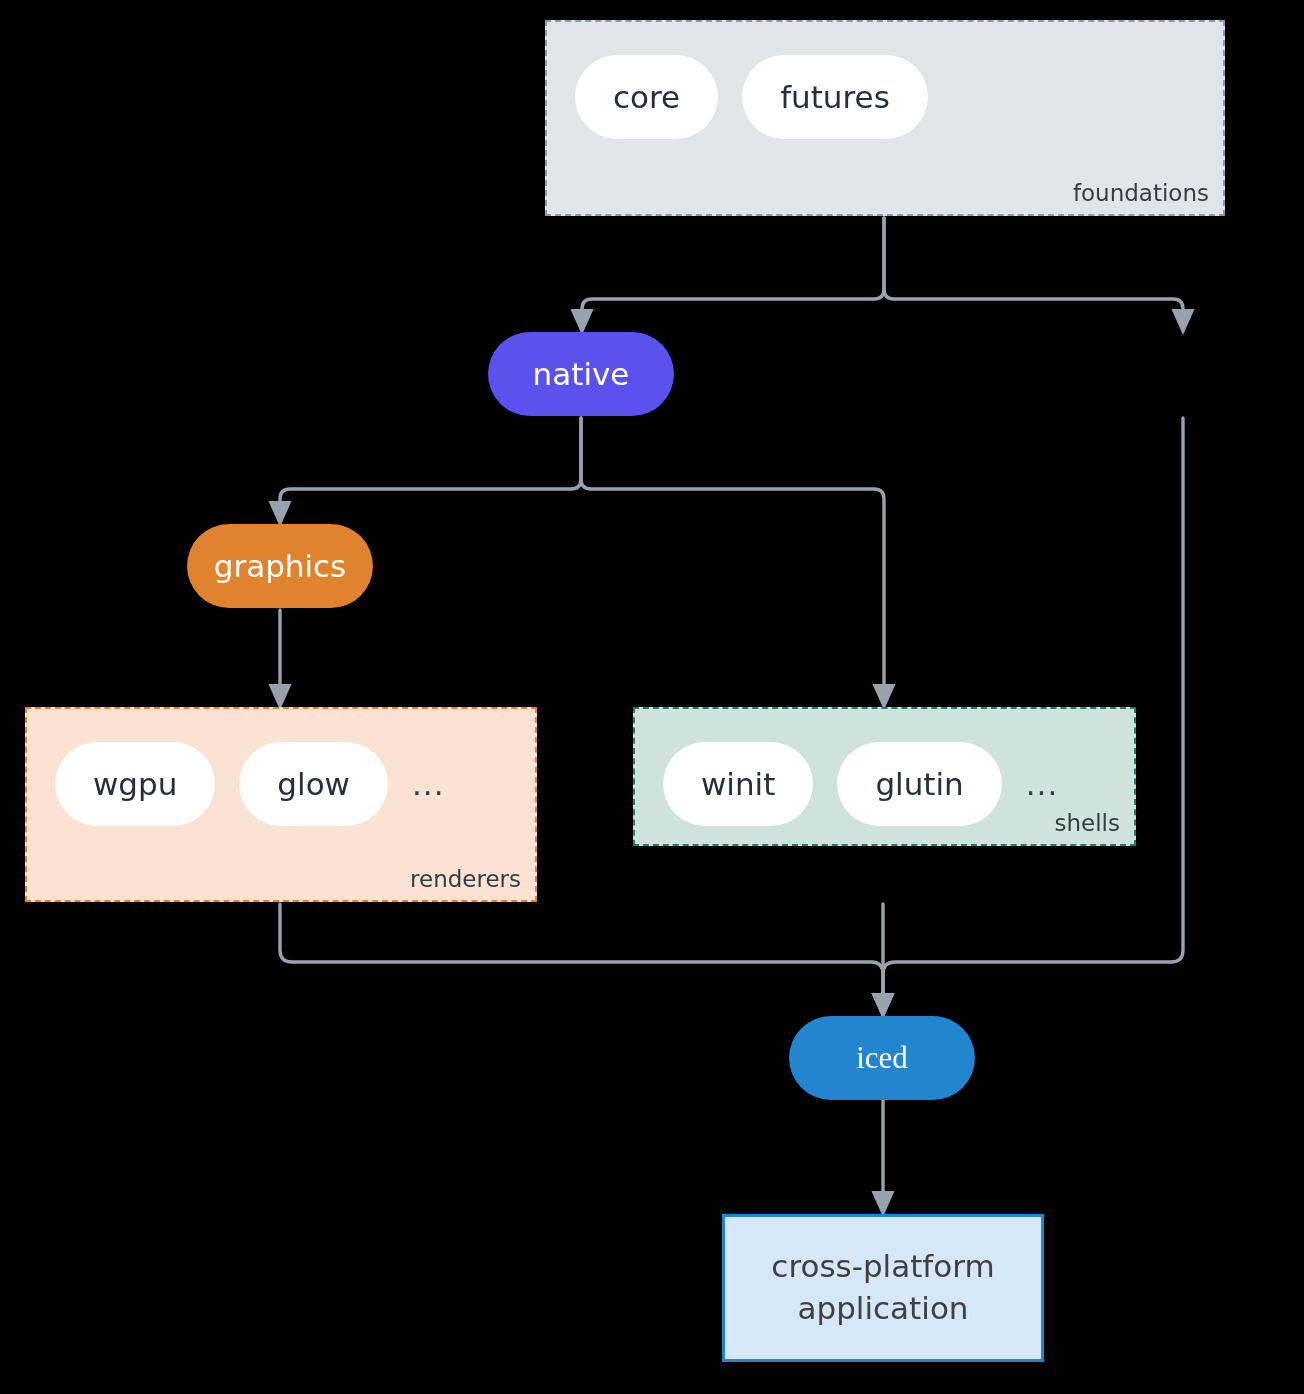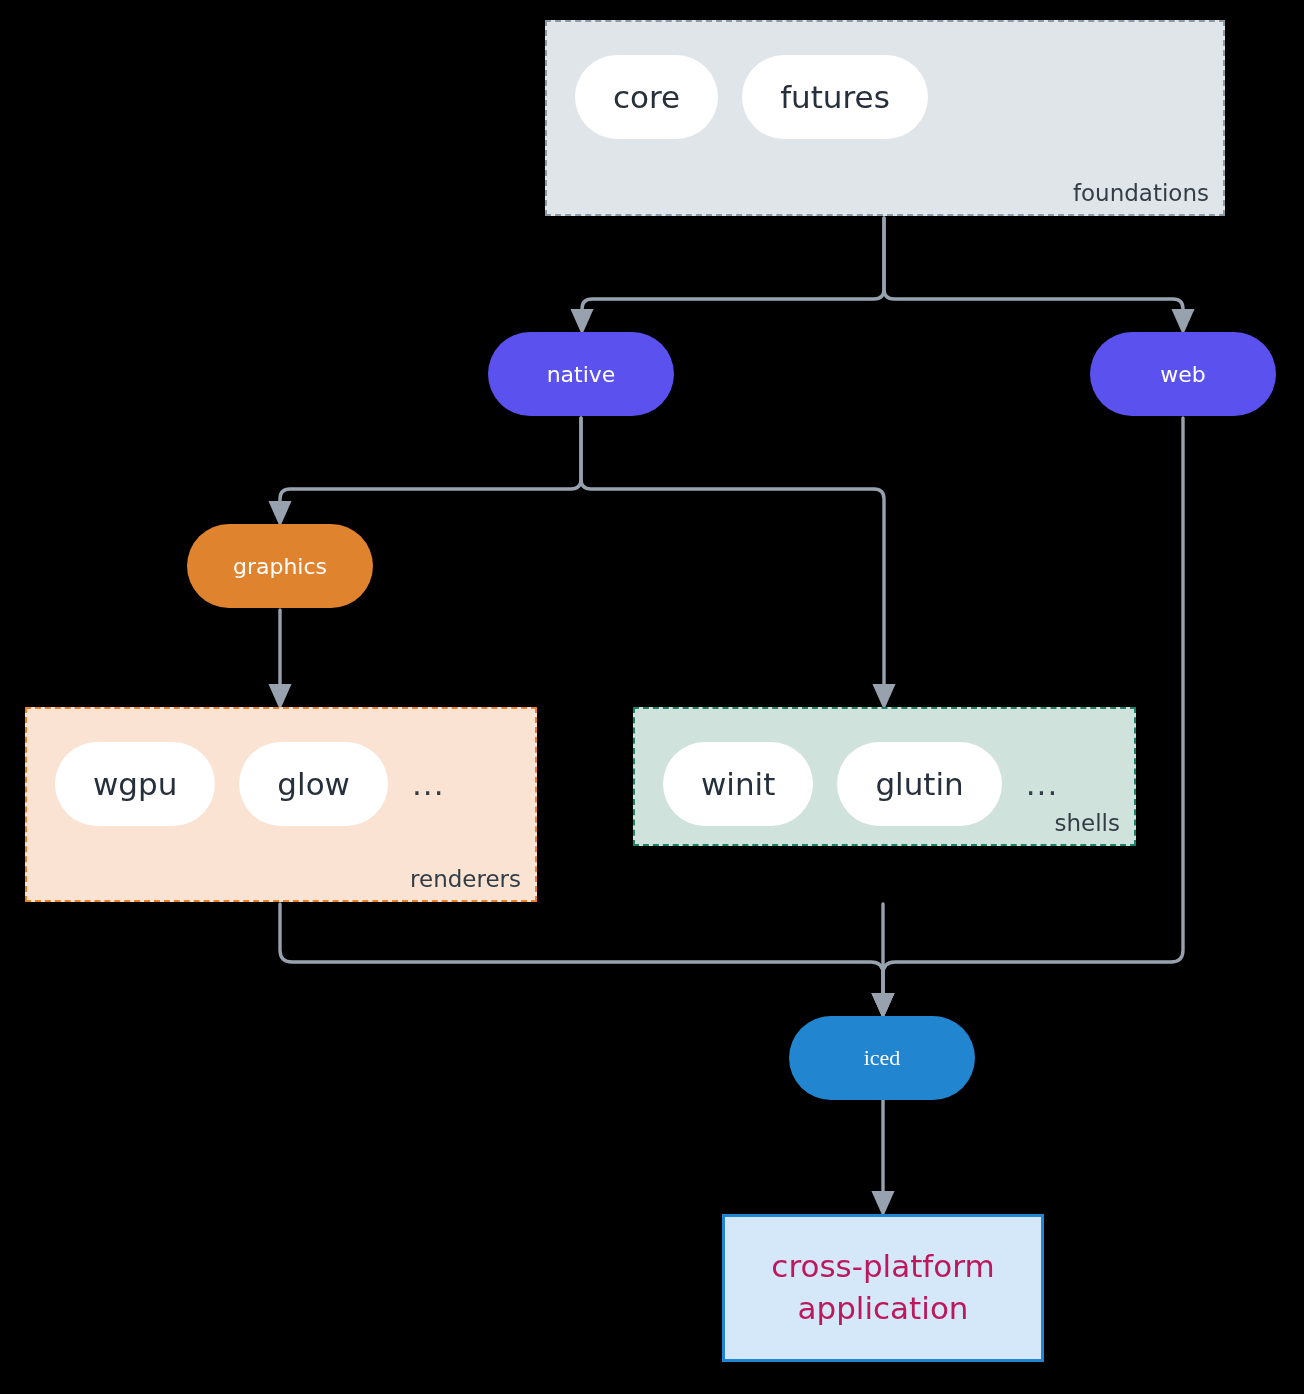--- a/index.html
+++ b/index.html
@@ -96,21 +96,21 @@
 
   
   .node {
     position: absolute;
     box-sizing: border-box;
     display: flex;
     align-items: center;
     justify-content: center;
     border-radius: 999px;
     color: #FFFFFF;
-    font-size: 22px;
+    font-size: 31px;
     white-space: nowrap;
   }
   .node-native {
     left: 488px; top: 332px;
     width: 186px; height: 84px;
     background: #5B51EE;
   }
   .node-web {
     left: 1090px; top: 332px;
     width: 186px; height: 84px;
@@ -129,21 +129,21 @@
   }
 
   
   .node-app {
     position: absolute;
     left: 722px; top: 1214px;
     width: 322px; height: 148px;
     box-sizing: border-box;
     background: #D5E8F9;
     border: 3px solid #2185D0;
-    color: #be185d;
+    color: #404040;
     font-size: 31px;
     display: flex;
     flex-direction: column;
     align-items: center;
     justify-content: center;
     line-height: 1.35;
     text-align: center;
   }
 </style>
 </head>
@@ -182,21 +182,20 @@
   <div class="group group-foundations">
     <div class="group-items">
       <div class="pill">core</div>
       <div class="pill">futures</div>
     </div>
     <div class="group-label">foundations</div>
   </div>
 
   <div class="node node-native">native</div>
 
-  <div class="node node-web">web</div>
 
   <div class="node node-graphics">graphics</div>
 
   <div class="group group-renderers">
     <div class="group-items">
       <div class="pill">wgpu</div>
       <div class="pill">glow</div>
       <div class="ellipsis">...</div>
     </div>
     <div class="group-label">renderers</div>

